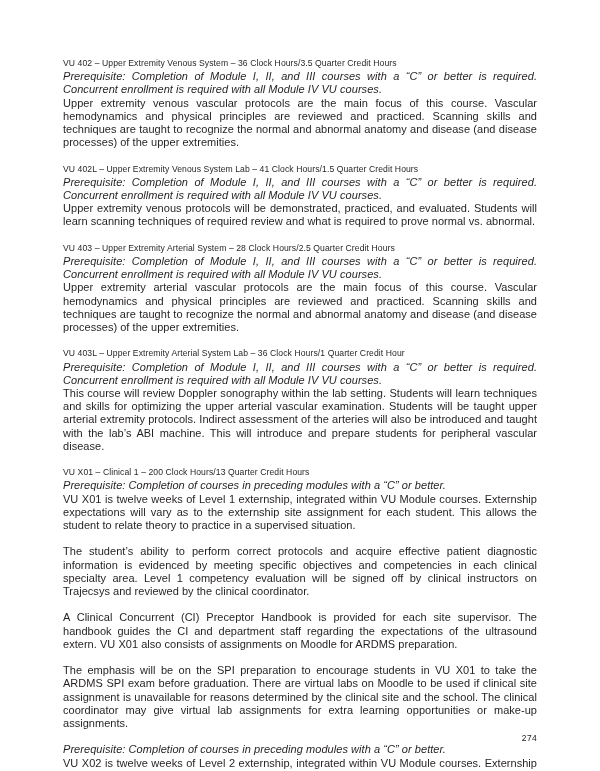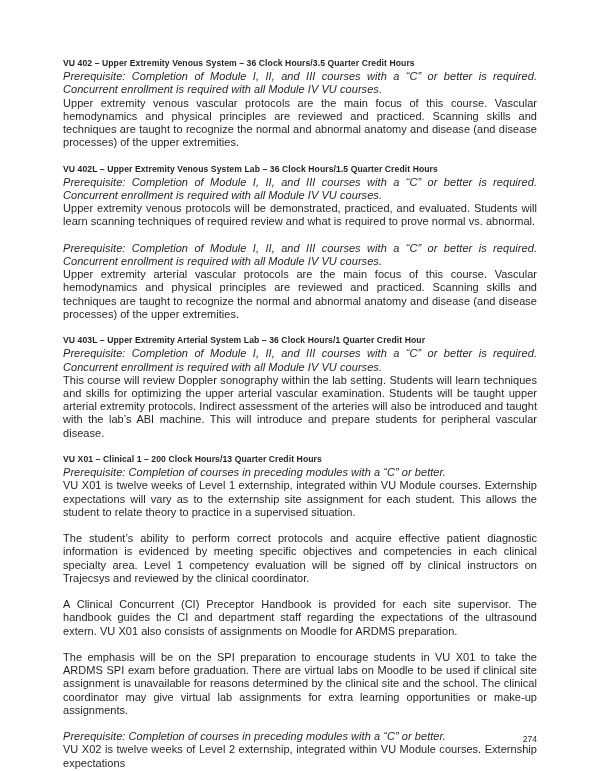--- a/index.html
+++ b/index.html
@@ -20,21 +20,21 @@
     left: 63px;
     top: 57px;
     width: 474px;
   }
   .course-block {
     margin: 0 0 13.2px 0;
   }
   .course-title {
     font-size: 8.6px;
     line-height: 13.2px;
-    font-weight: bold;
+    font-weight: normal;
     text-align: left;
     margin: 0;
     letter-spacing: 0.01em;
   }
   .course-prereq {
     font-size: 11px;
     line-height: 13.2px;
     font-style: italic;
     text-align: justify;
     margin: 0;
@@ -52,37 +52,39 @@
   }
   .page-number {
     position: absolute;
     left: 63px;
     top: 733px;
     width: 474px;
     text-align: right;
     font-size: 8.6px;
     line-height: 13.2px;
     color: #231f20;
+    font-family: Liberation Mono, monospace;
   }
 </style>
 </head>
 <body>
 
 <div class="page" id="doc-body">
     <div class="course-block">
       <p class="course-title">VU 402 – Upper Extremity Venous System – 36 Clock Hours/3.5 Quarter Credit Hours</p>
       <p class="course-prereq">Prerequisite: Completion of Module I, II, and III courses with a “C” or better is required. Concurrent enrollment is required with all Module IV VU courses.</p>
       <p class="course-body">Upper extremity venous vascular protocols are the main focus of this course. Vascular hemodynamics and physical principles are reviewed and practiced. Scanning skills and techniques are taught to recognize the normal and abnormal anatomy and disease (and disease processes) of the upper extremities.</p>
     </div>
     <div class="course-block">
-      <p class="course-title">VU 402L – Upper Extremity Venous System Lab – 36 Clock Hours/1.5 Quarter Credit Hours</p>
+      <p class="course-title">VU 402L – Upper Extremity Venous System Lab – 41 Clock Hours/1.5 Quarter Credit Hours</p>
       <p class="course-prereq">Prerequisite: Completion of Module I, II, and III courses with a “C” or better is required. Concurrent enrollment is required with all Module IV VU courses.</p>
       <p class="course-body">Upper extremity venous protocols will be demonstrated, practiced, and evaluated. Students will learn scanning techniques of required review and what is required to prove normal vs. abnormal.</p>
     </div>
     <div class="course-block">
+      <p class="course-title">VU 403 – Upper Extremity Arterial System – 28 Clock Hours/2.5 Quarter Credit Hours</p>
       <p class="course-prereq">Prerequisite: Completion of Module I, II, and III courses with a “C” or better is required. Concurrent enrollment is required with all Module IV VU courses.</p>
       <p class="course-body">Upper extremity arterial vascular protocols are the main focus of this course. Vascular hemodynamics and physical principles are reviewed and practiced. Scanning skills and techniques are taught to recognize the normal and abnormal anatomy and disease (and disease processes) of the upper extremities.</p>
     </div>
     <div class="course-block">
       <p class="course-title">VU 403L – Upper Extremity Arterial System Lab – 36 Clock Hours/1 Quarter Credit Hour</p>
       <p class="course-prereq">Prerequisite: Completion of Module I, II, and III courses with a “C” or better is required. Concurrent enrollment is required with all Module IV VU courses.</p>
       <p class="course-body">This course will review Doppler sonography within the lab setting. Students will learn techniques and skills for optimizing the upper arterial vascular examination. Students will be taught upper arterial extremity protocols. Indirect assessment of the arteries will also be introduced and taught with the lab’s ABI machine. This will introduce and prepare students for peripheral vascular disease.</p>
     </div>
     <div class="course-block">
       <p class="course-title">VU X01 – Clinical 1 – 200 Clock Hours/13 Quarter Credit Hours</p>

